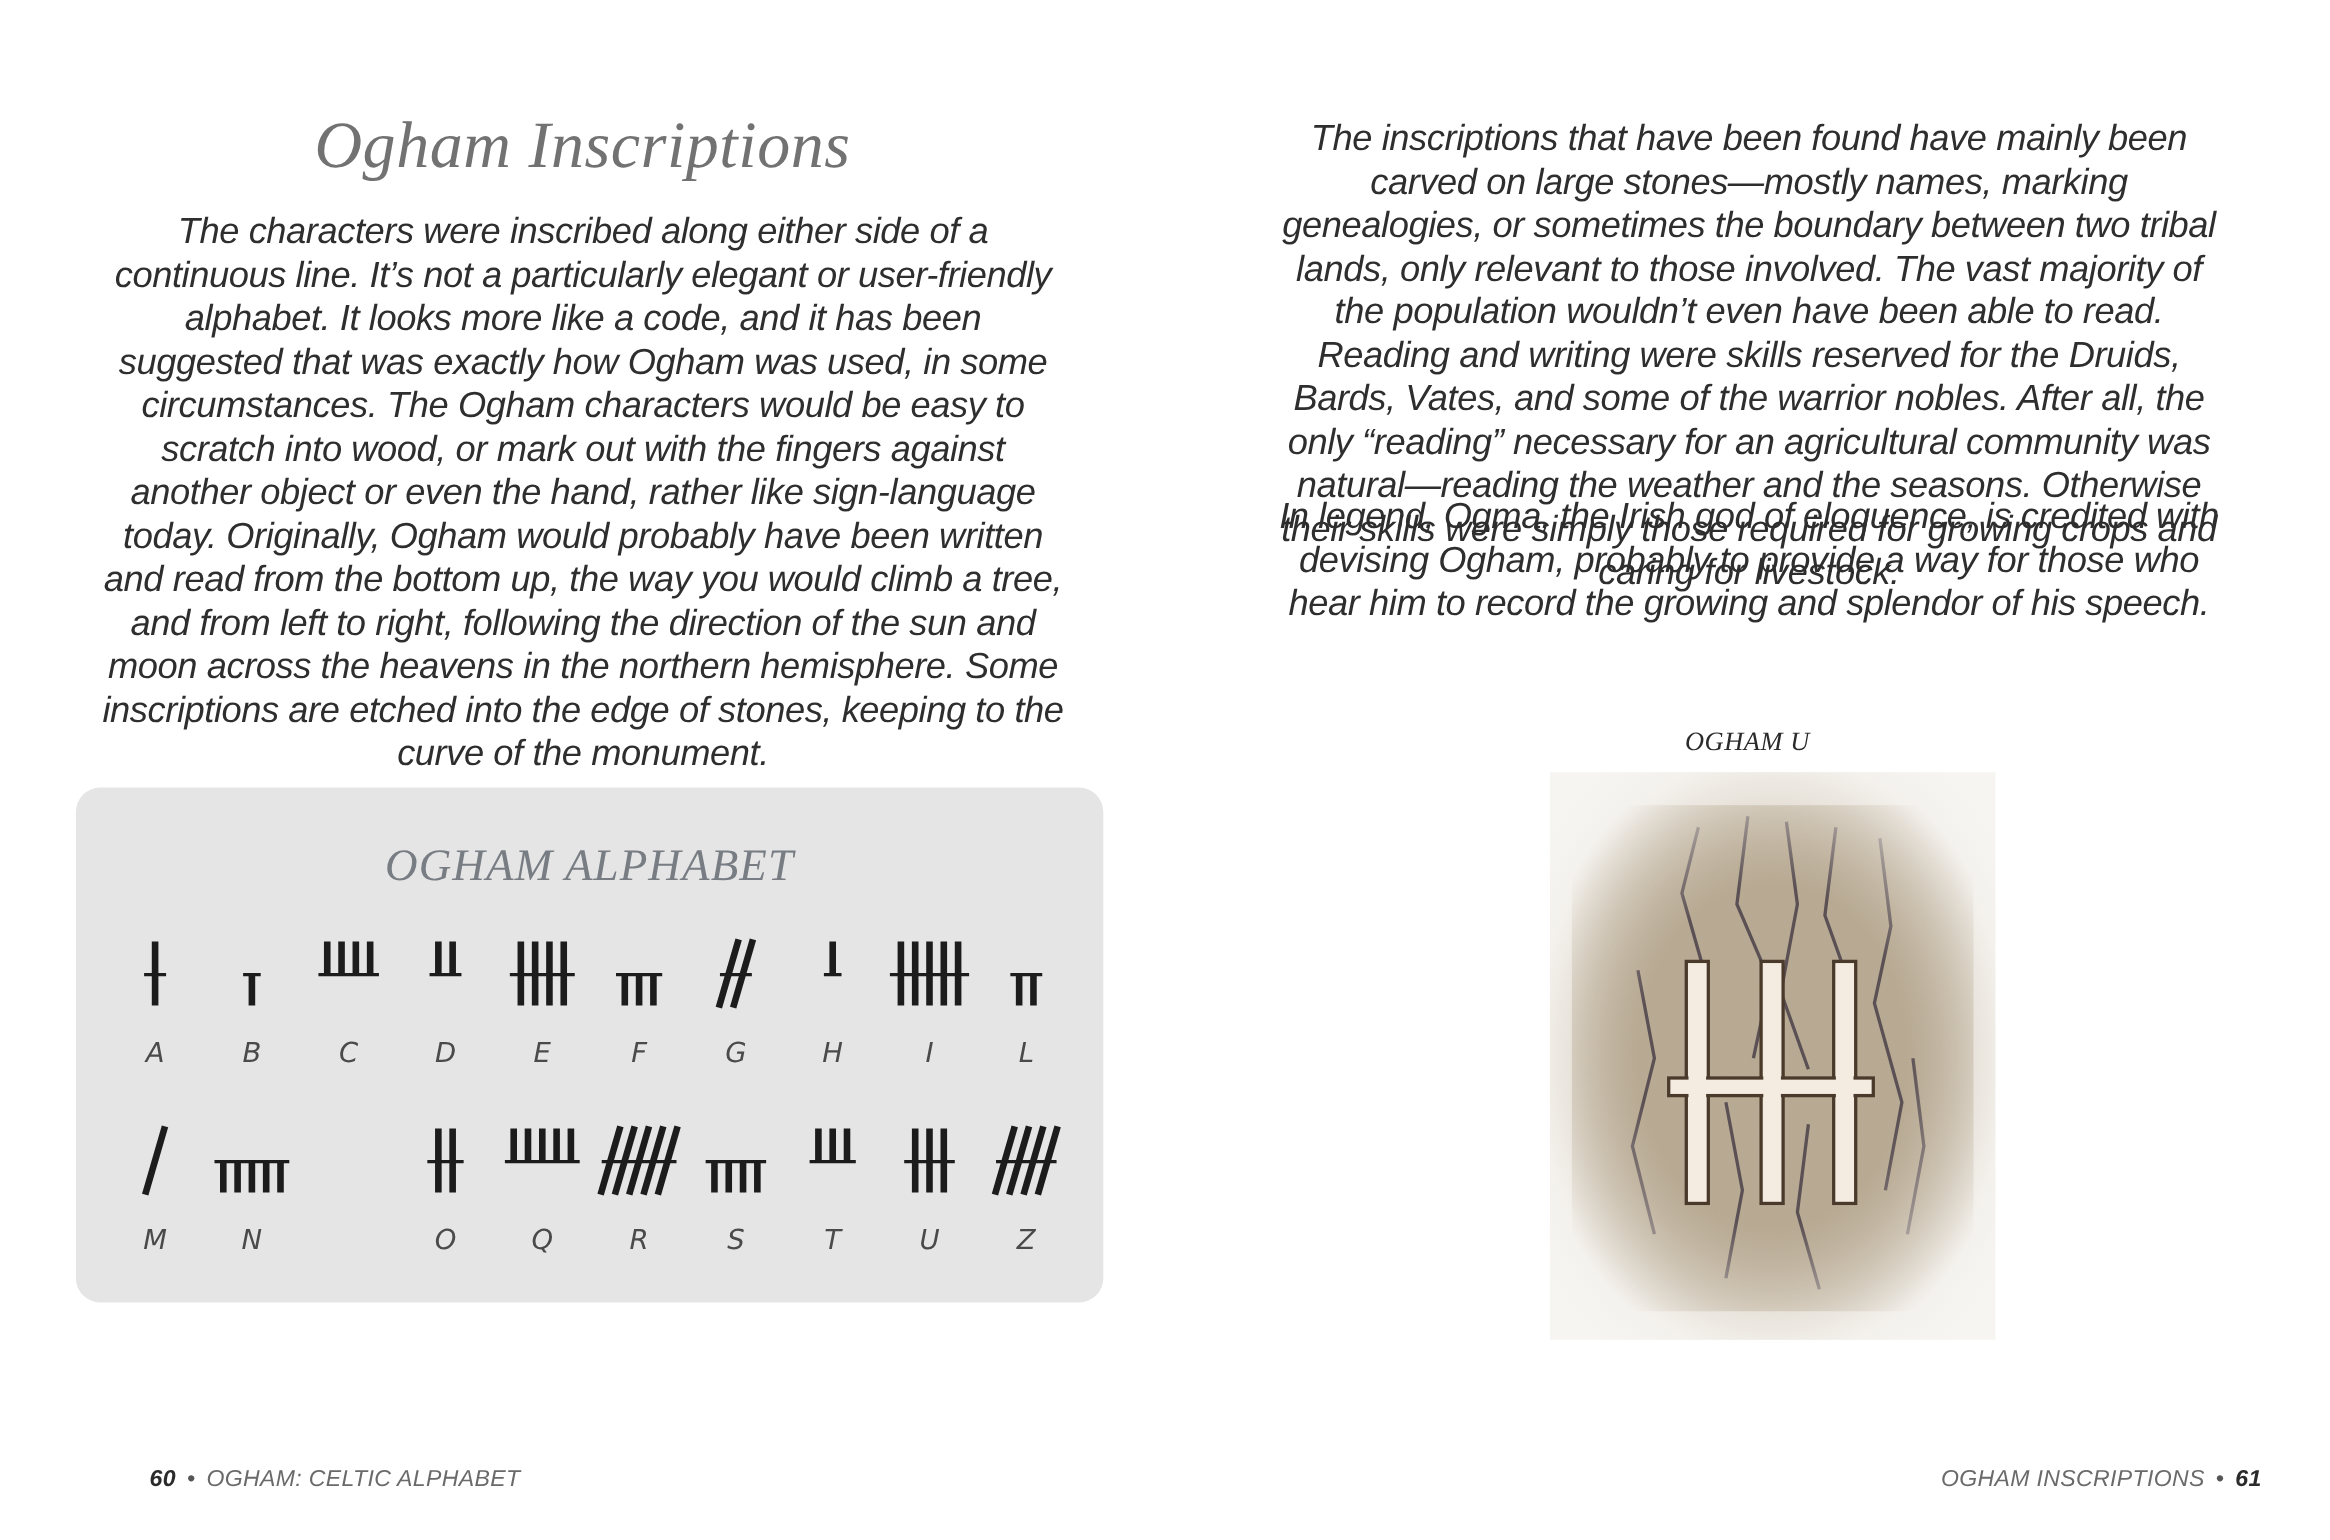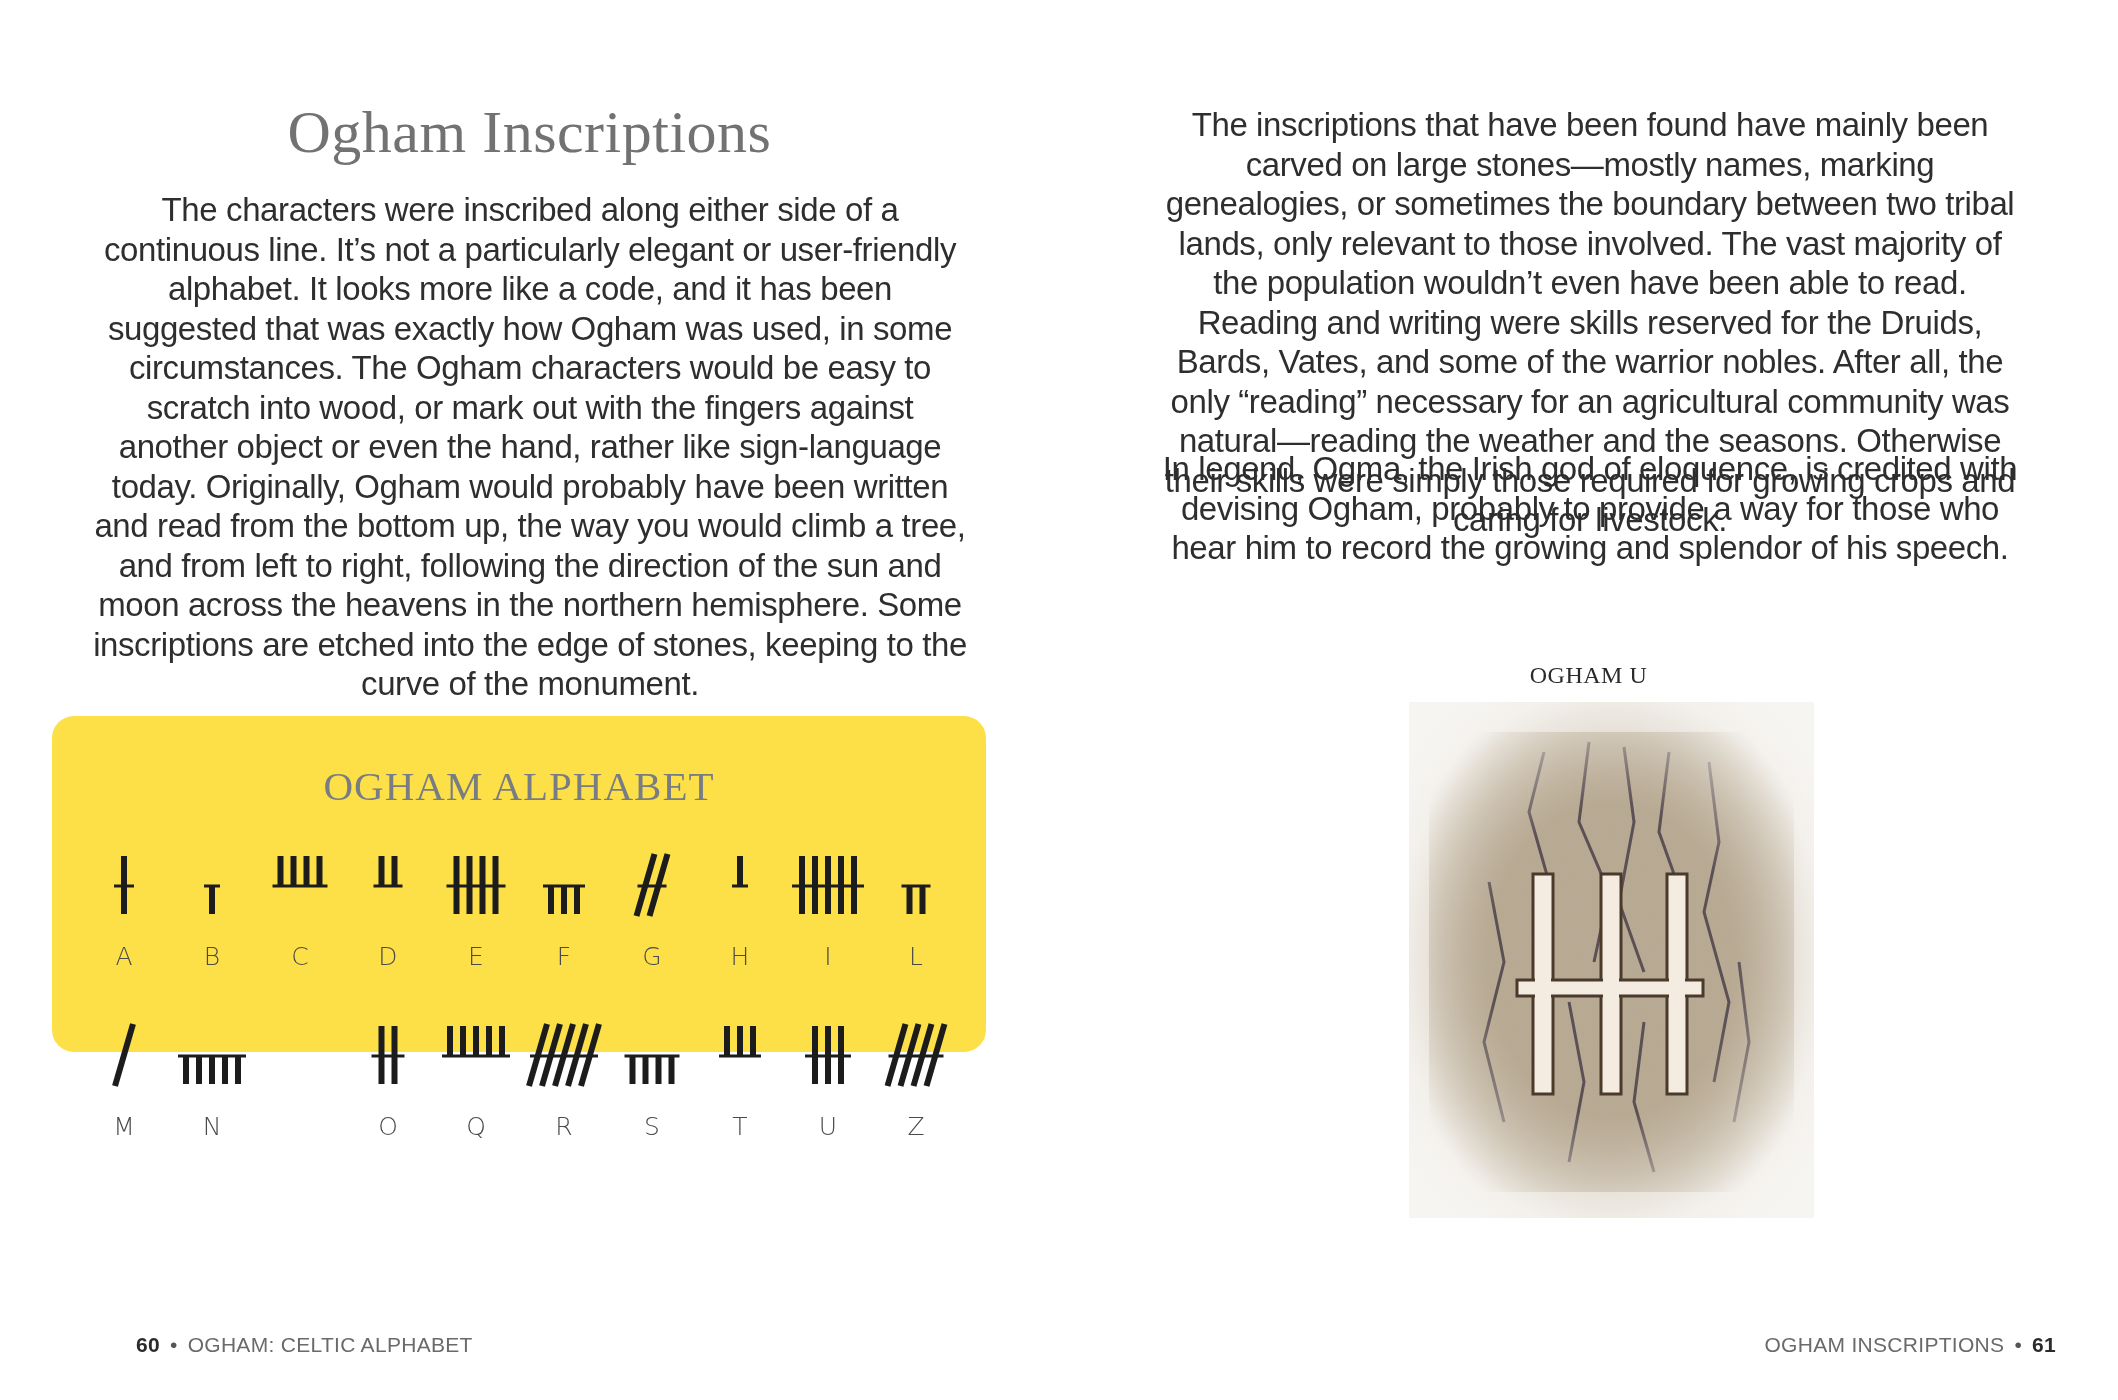--- a/index.html
+++ b/index.html
@@ -1,38 +1,38 @@
 <!DOCTYPE html>
 <html><head>
 <meta charset="utf-8">
 <style>
   html, body { margin:0; padding:0; }
   body {
     width:2118px; height:1400px; background:#ffffff; position:relative; overflow:hidden;
     font-family:"DejaVu Sans", sans-serif; color:#2b2b2b;
   }
-  .page { position:absolute; top:0; height:1400px; }
+  .page { position:absolute; top:0; height:1400px;font-style:italic; }
   .page-left { left:0; width:1059px; }
   .page-right { left:1059px; width:1059px; }
 
   .title {
     position:absolute; left:0; width:1059px; top:98px; text-align:center;
     font-family:"Liberation Serif", serif; font-size:60px; color:#727272; letter-spacing:0.5px;
   }
   .body-text {
     position:absolute; text-align:center; font-family:"Liberation Sans", sans-serif;
     font-size:33px; line-height:39.5px; color:#2e2e2e; letter-spacing:-0.4px; margin:0;
   }
   .left-para { left:92px; width:876px; top:190px; }
   .right-para1 { left:96px; width:870px; top:105px; }
   .right-para2 { left:96px; width:870px; top:449px; }
 
   .alphabet-box {
-    position:absolute; left:52px; top:716px; width:934px; height:336px;
-    background:#fde047; border-radius:22px;
+    position:absolute; left:69px; top:716px; width:934px; height:468px;
+    background:#e5e5e5; border-radius:22px;
   }
   .alphabet-title {
     position:absolute; left:0; width:934px; top:46px; text-align:center;
     font-family:"Liberation Serif", serif; font-size:41px; color:#787d84; letter-spacing:1px;
   }
   .glyph-row { position:absolute; left:0; width:934px; height:150px; }
   .row1 { top:130px; }
   .row2 { top:300px; }
   .glyph-cell {
     position:absolute; width:80px; height:150px; margin-left:-40px;

